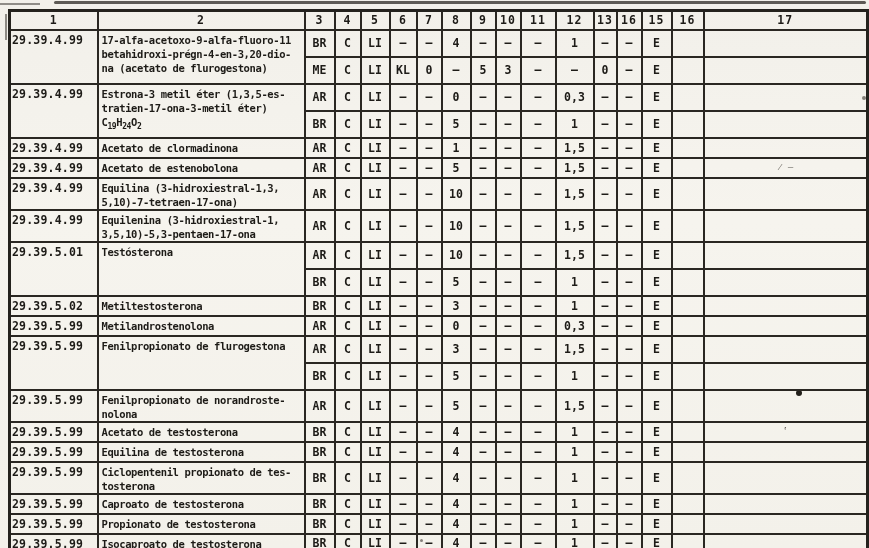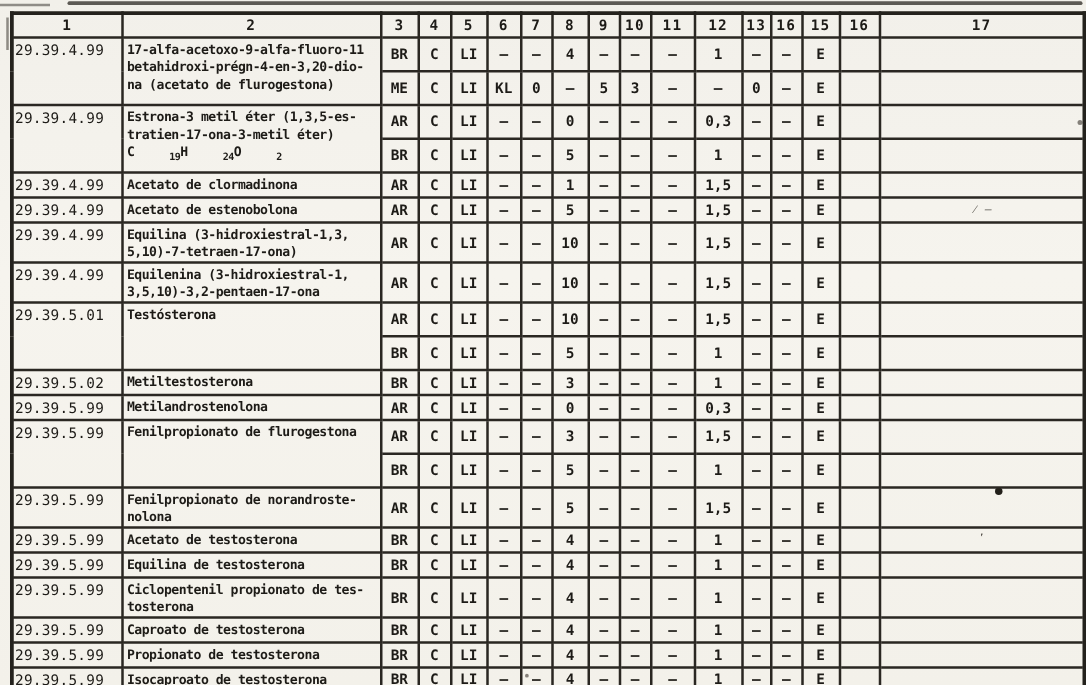--- a/index.html
+++ b/index.html
@@ -50,37 +50,37 @@
   }
   .grid thead tr { height: 19px; }
   .grid th {
     font-size: 11.5px; font-weight: 700;
     text-align: center; vertical-align: middle;
     letter-spacing: 1px;
   }
   .grid tbody tr { height: 20px; }
   .grid tbody tr.dual { height: 27px; }
   td.code {
-    font-size: 11.5px; font-weight: 400;
+    font-size: 11.5px; font-weight: 700;
     vertical-align: top; text-align: left;
     padding: 2px 0 0 1px;
     letter-spacing: 0.2px;
     white-space: nowrap;
   }
   td.name {
     vertical-align: top;
     padding: 2px 12px 0 3px;
   }
   td.name .nline {
     font-size: 10.5px; font-weight: 600;
     letter-spacing: -0.4px;
     line-height: 14px;
     white-space: nowrap;
   }
-  td.name .formula sub { font-size: 8px; margin-left: 28px; }
+  td.name .formula sub { font-size: 8px; }
   td.val {
     font-size: 11.5px; font-weight: 700;
     text-align: center; vertical-align: middle;
   }
   td.val.artifact {
     font-size: 9px; font-weight: 400;
     color: #35312b; opacity: .85;
     font-style: italic;
   }
   
@@ -288,21 +288,21 @@
           <td class="val">–</td>
           <td class="val">–</td>
           <td class="val">E</td>
           <td class="val"></td>
           <td class="val"></td>
         </tr>
         <tr>
           <td class="code" rowspan="1">29.39.4.99</td>
           <td class="name" rowspan="1">
             <div class="nline">Equilenina (3-hidroxiestral-1,</div>
-            <div class="nline">3,5,10)-3,2-pentaen-17-ona</div>
+            <div class="nline">3,5,10)-5,3-pentaen-17-ona</div>
           </td>
           <td class="val">AR</td>
           <td class="val">C</td>
           <td class="val">LI</td>
           <td class="val">–</td>
           <td class="val">–</td>
           <td class="val">10</td>
           <td class="val">–</td>
           <td class="val">–</td>
           <td class="val">–</td>

